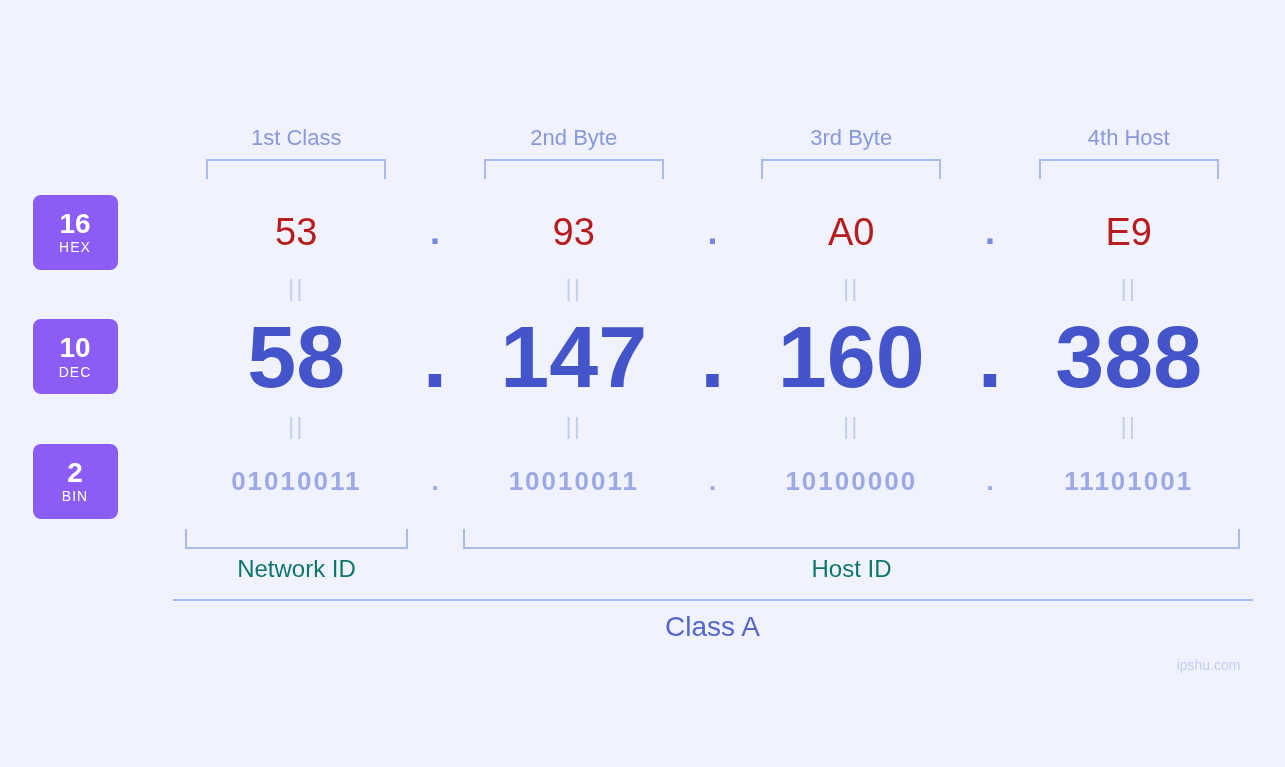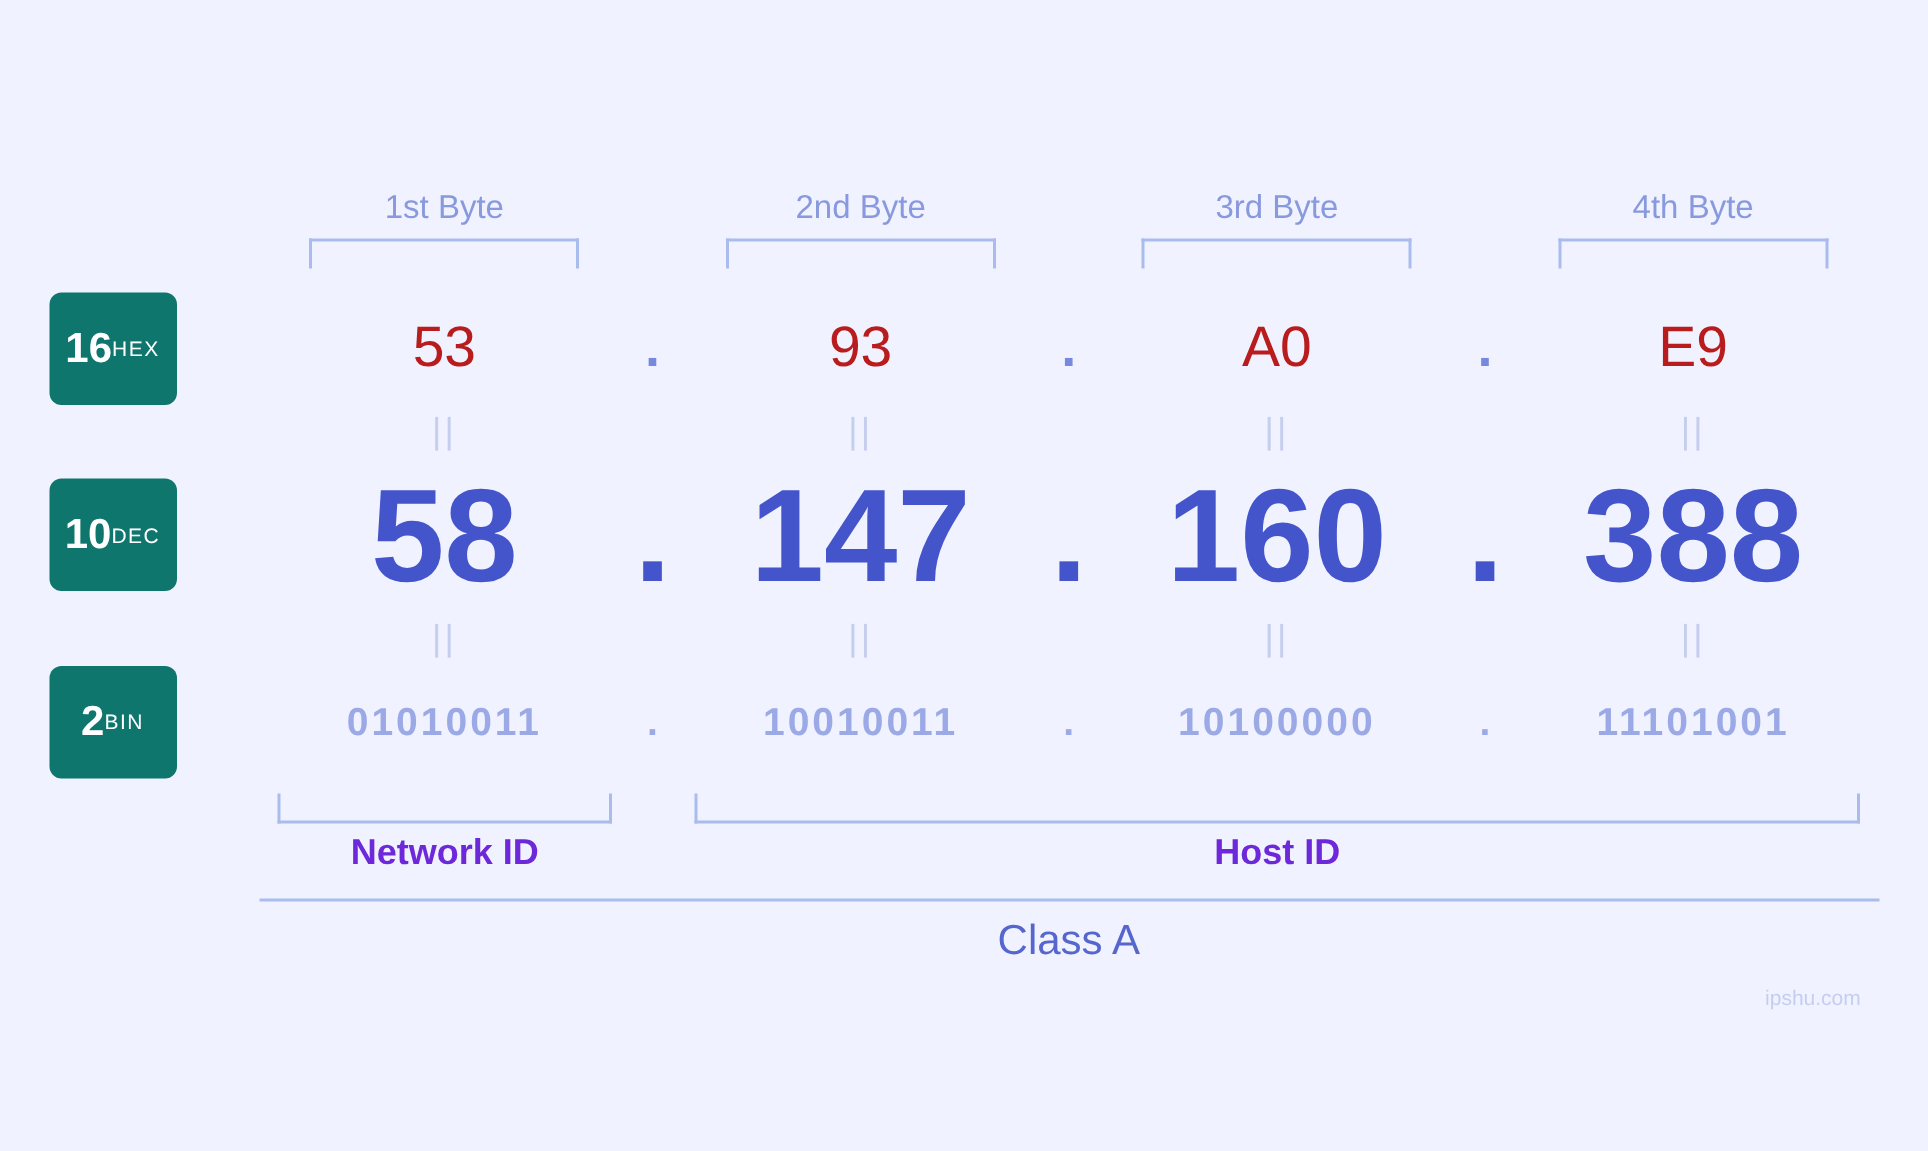--- a/index.html
+++ b/index.html
@@ -54,23 +54,23 @@
       border-top: 2px solid #aabbee;
       border-left: 2px solid #aabbee;
       border-right: 2px solid #aabbee;
     }
 
     
     .badge {
       width: 85px;
       height: 75px;
       border-radius: 8px;
-      background: #0f766e;
-      display: flex;
-      flex-direction: row;
+      background: #8b5cf6;
+      display: flex;
+      flex-direction: column;
       align-items: center;
       justify-content: center;
       color: white;
     }
 
     .badge-number {
       font-size: 28px;
       font-weight: 600;
       line-height: 1.1;
     }
@@ -169,23 +169,23 @@
       font-size: 26px;
     }
 
     
     .bottom-section {
       margin-left: 140px;
       margin-top: 10px;
     }
 
     .bracket-id-label {
-      color: #6d28d9;
+      color: #0f766e;
       font-size: 24px;
-      font-weight: 700;
+      font-weight: 400;
       margin-top: 6px;
     }
 
     
     .class-row {
       margin-top: 16px;
       border-top: 2px solid #aabbee;
       width: 100%;
       padding-top: 10px;
       text-align: center;
@@ -210,27 +210,27 @@
       width: 30px;
       flex-shrink: 0;
     }
   </style>
 </head>
 <body>
 
 <div class="container">
 
   <div class="byte-labels">
-    <div class="byte-label">1st Byte</div>
+    <div class="byte-label">1st Class</div>
     <div style="width:30px;flex-shrink:0;"></div>
     <div class="byte-label">2nd Byte</div>
     <div style="width:30px;flex-shrink:0;"></div>
     <div class="byte-label">3rd Byte</div>
     <div style="width:30px;flex-shrink:0;"></div>
-    <div class="byte-label">4th Byte</div>
+    <div class="byte-label">4th Host</div>
   </div>
 
   <div class="top-brackets">
     <div class="bracket-wrap">
         <div class="bracket-top"></div>
       </div>
     <div style="width:30px;flex-shrink:0;"></div>
     <div class="bracket-wrap">
         <div class="bracket-top"></div>
       </div>

